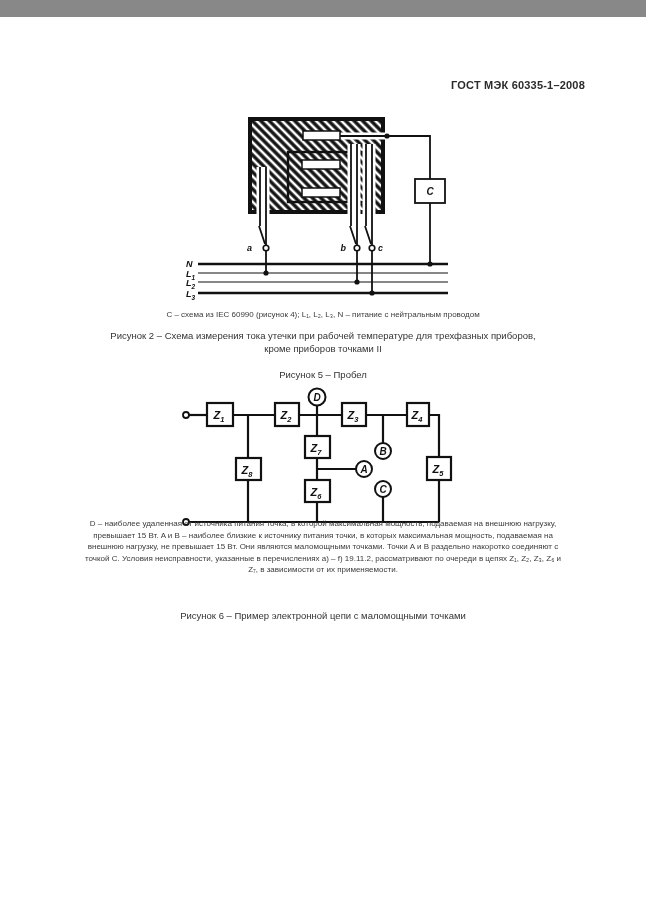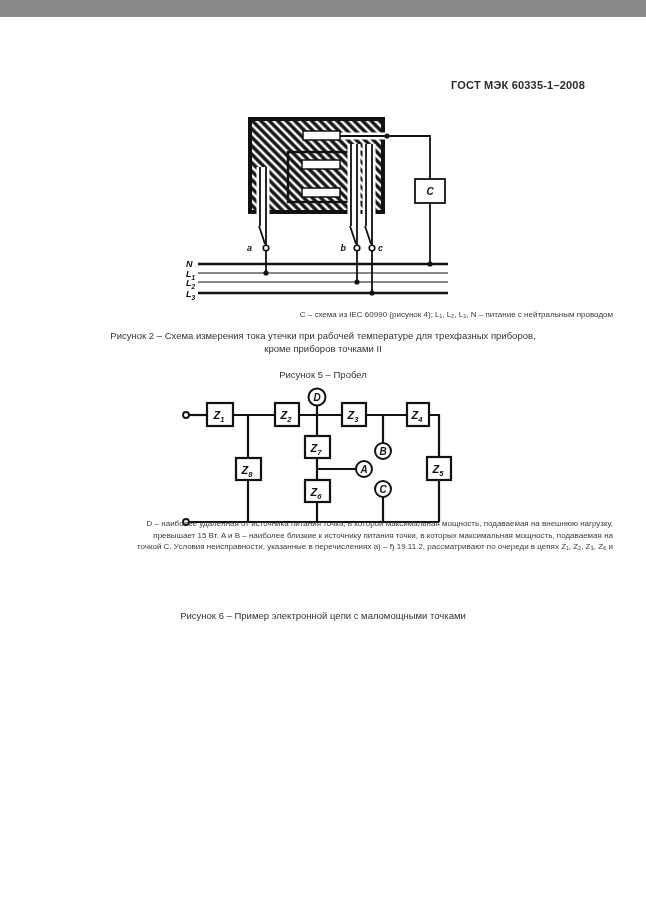--- a/index.html
+++ b/index.html
@@ -7,21 +7,21 @@
   .page {
     position:relative; width:646px; height:913px; background:#fff;
     margin:17px auto; overflow:hidden; color:#2b2b2b;
   }
   .header {
     position:absolute; top:62px; left:0; width:585px;
     text-align:right; font-size:11px; font-weight:bold; letter-spacing:.2px;
   }
   .diagrams { position:absolute; top:0; left:0; }
   .note {
-    position:absolute; left:33px; width:580px; text-align:right;
+    position:absolute; left:33px; width:580px; text-align:center;
     font-size:8px; line-height:11.5px; color:#3a3a3a;
   }
   .fig-caption {
     position:absolute; left:33px; width:580px; text-align:center;
     font-size:9.5px; line-height:13px; color:#333;
   }
   .page-number {
     position:absolute; top:838px; left:0; width:584px; text-align:right;
     font-size:10px; font-weight:bold; color:#333;
   }
@@ -182,18 +182,20 @@
   <div class="fig-caption" style="top:312px">
     <div>Рисунок 2 – Схема измерения тока утечки при рабочей температуре для трехфазных приборов,</div>
     <div>кроме приборов точками II</div>
   </div>
 
   <div class="fig-caption" style="top:351px">Рисунок 5 – Пробел</div>
 
   <div class="note" style="top:501px">
     <div>D – наиболее удаленная от источника питания точка, в которой максимальная мощность, подаваемая на внешнюю нагрузку,</div>
     <div>превышает 15 Вт. A и B – наиболее близкие к источнику питания точки, в которых максимальная мощность, подаваемая на</div>
+    <div>внешнюю нагрузку, не превышает 15 Вт. Они являются маломощными точками. Точки A и B раздельно накоротко соединяют с</div>
     <div>точкой C. Условия неисправности, указанные в перечислениях a) – f) 19.11.2, рассматривают по очереди в цепях Z₁, Z₂, Z₃, Z₆ и</div>
+    <div>Z₇, в зависимости от их применяемости.</div>
   </div>
 
   <div class="fig-caption" style="top:592px">Рисунок 6 – Пример электронной цепи с маломощными точками</div>
 
 </div>
 
 </body></html>

